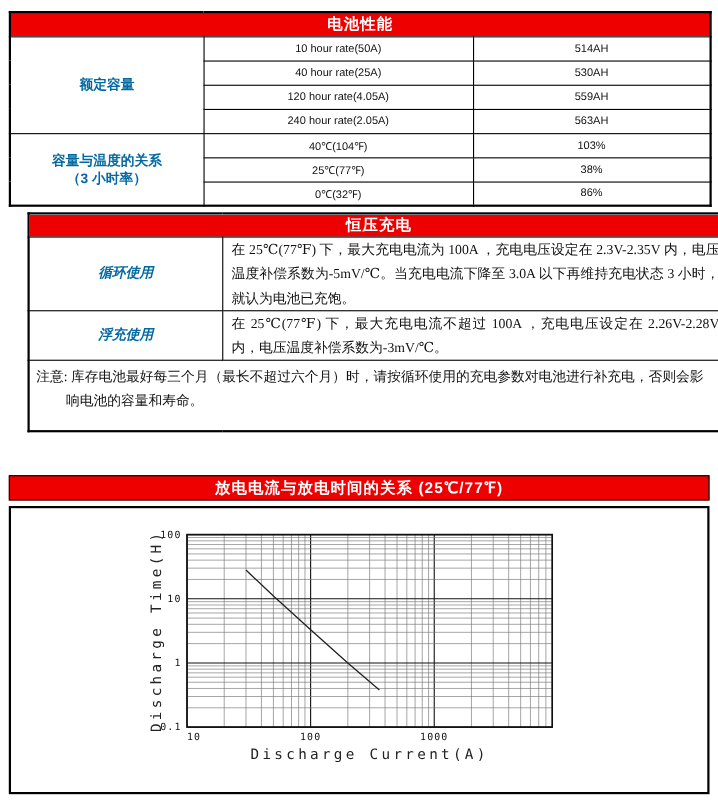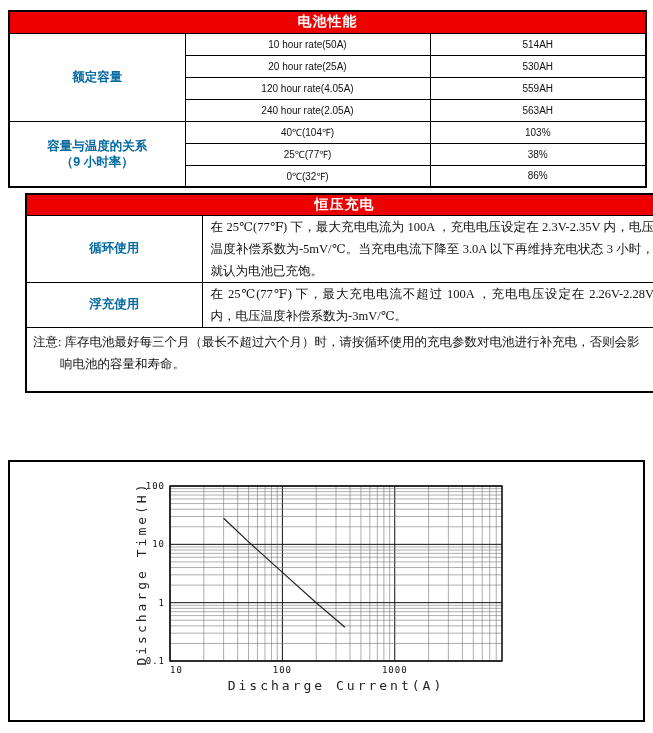--- a/index.html
+++ b/index.html
@@ -15,21 +15,21 @@
   td { border: 1px solid var(--border); overflow: hidden; }
   tr.hdr td {
     background: var(--red); color: #ffffff; font-weight: bold;
     text-align: center; font-size: 14px; height: 21px; letter-spacing: 1px;
     font-family: "Liberation Sans", sans-serif;
   }
   .spec-table tr { height: 22px; }
   .spec-table td { font-size: 10px; text-align: center; color: #111; }
   td.lbl { font-weight: bold; font-size: 12.5px; text-align: center; color: #0369a1; }
   .lbl .lbl-line { line-height: 16px; }
-  .charge-table td.lbl { font-size: 12.5px; }
+  .charge-table td.lbl { font-size: 12.5px; font-style: italic; }
   .charge-table tr.row-cycle { height: 66px; }
   .charge-table tr.row-float { height: 44px; }
   .charge-table tr.row-note { height: 65px; }
   td.desc {
     font-family: "Liberation Serif", "DejaVu Serif", serif;
     font-size: 12.5px; line-height: 22px; text-align: justify;
     padding: 0 8px; color: #111;
   }
   td.note {
     font-family: "Liberation Serif", "DejaVu Serif", serif;
@@ -76,35 +76,35 @@
       <td colspan="3">电池性能</td>
     </tr>
     <tr>
       <td rowspan="4" class="lbl">
         <div class="lbl-line">额定容量</div>
       </td>
       <td>10 hour rate(50A)</td>
       <td>514AH</td>
     </tr>
     <tr>
-      <td>20 hour rate(25A)</td>
+      <td>40 hour rate(25A)</td>
       <td>530AH</td>
     </tr>
     <tr>
       <td>120 hour rate(4.05A)</td>
       <td>559AH</td>
     </tr>
     <tr>
       <td>240 hour rate(2.05A)</td>
       <td>563AH</td>
     </tr>
     <tr>
       <td rowspan="3" class="lbl">
         <div class="lbl-line">容量与温度的关系</div>
-        <div class="lbl-line">（9 小时率）</div>
+        <div class="lbl-line">（3 小时率）</div>
       </td>
       <td>40℃(104℉)</td>
       <td>103%</td>
     </tr>
     <tr>
       <td>25℃(77℉)</td>
       <td>38%</td>
     </tr>
     <tr>
       <td>0℃(32℉)</td>
@@ -129,20 +129,21 @@
     <tr class="row-float">
       <td class="lbl">浮充使用</td>
       <td class="desc">在 25℃(77℉) 下，最大充电电流不超过 100A ，充电电压设定在 2.26V-2.28V 内，电压温度补偿系数为-3mV/℃。</td>
     </tr>
     <tr class="row-note">
       <td colspan="2" class="note">注意: 库存电池最好每三个月（最长不超过六个月）时，请按循环使用的充电参数对电池进行补充电，否则会影响电池的容量和寿命。</td>
     </tr>
   </tbody>
     </table>
 
+  <div class="chart-title-bar">放电电流与放电时间的关系 (25℃/77℉)</div>
 
   <div class="chart-box">
     <svg id="chart-svg" width="633" height="258" viewBox="0 0 633 258">
         <line x1="160" y1="24" x2="160" y2="199" class="grid-major"></line>
         <line x1="193.82997781702403" y1="24" x2="193.82997781702403" y2="199" class="grid-minor"></line>
         <line x1="213.61924624021165" y1="24" x2="213.61924624021165" y2="199" class="grid-minor"></line>
         <line x1="227.65995563404806" y1="24" x2="227.65995563404806" y2="199" class="grid-minor"></line>
         <line x1="238.55077594276435" y1="24" x2="238.55077594276435" y2="199" class="grid-minor"></line>
         <line x1="247.44922405723568" y1="24" x2="247.44922405723568" y2="199" class="grid-minor"></line>
         <line x1="254.97275473772197" y1="24" x2="254.97275473772197" y2="199" class="grid-minor"></line>

